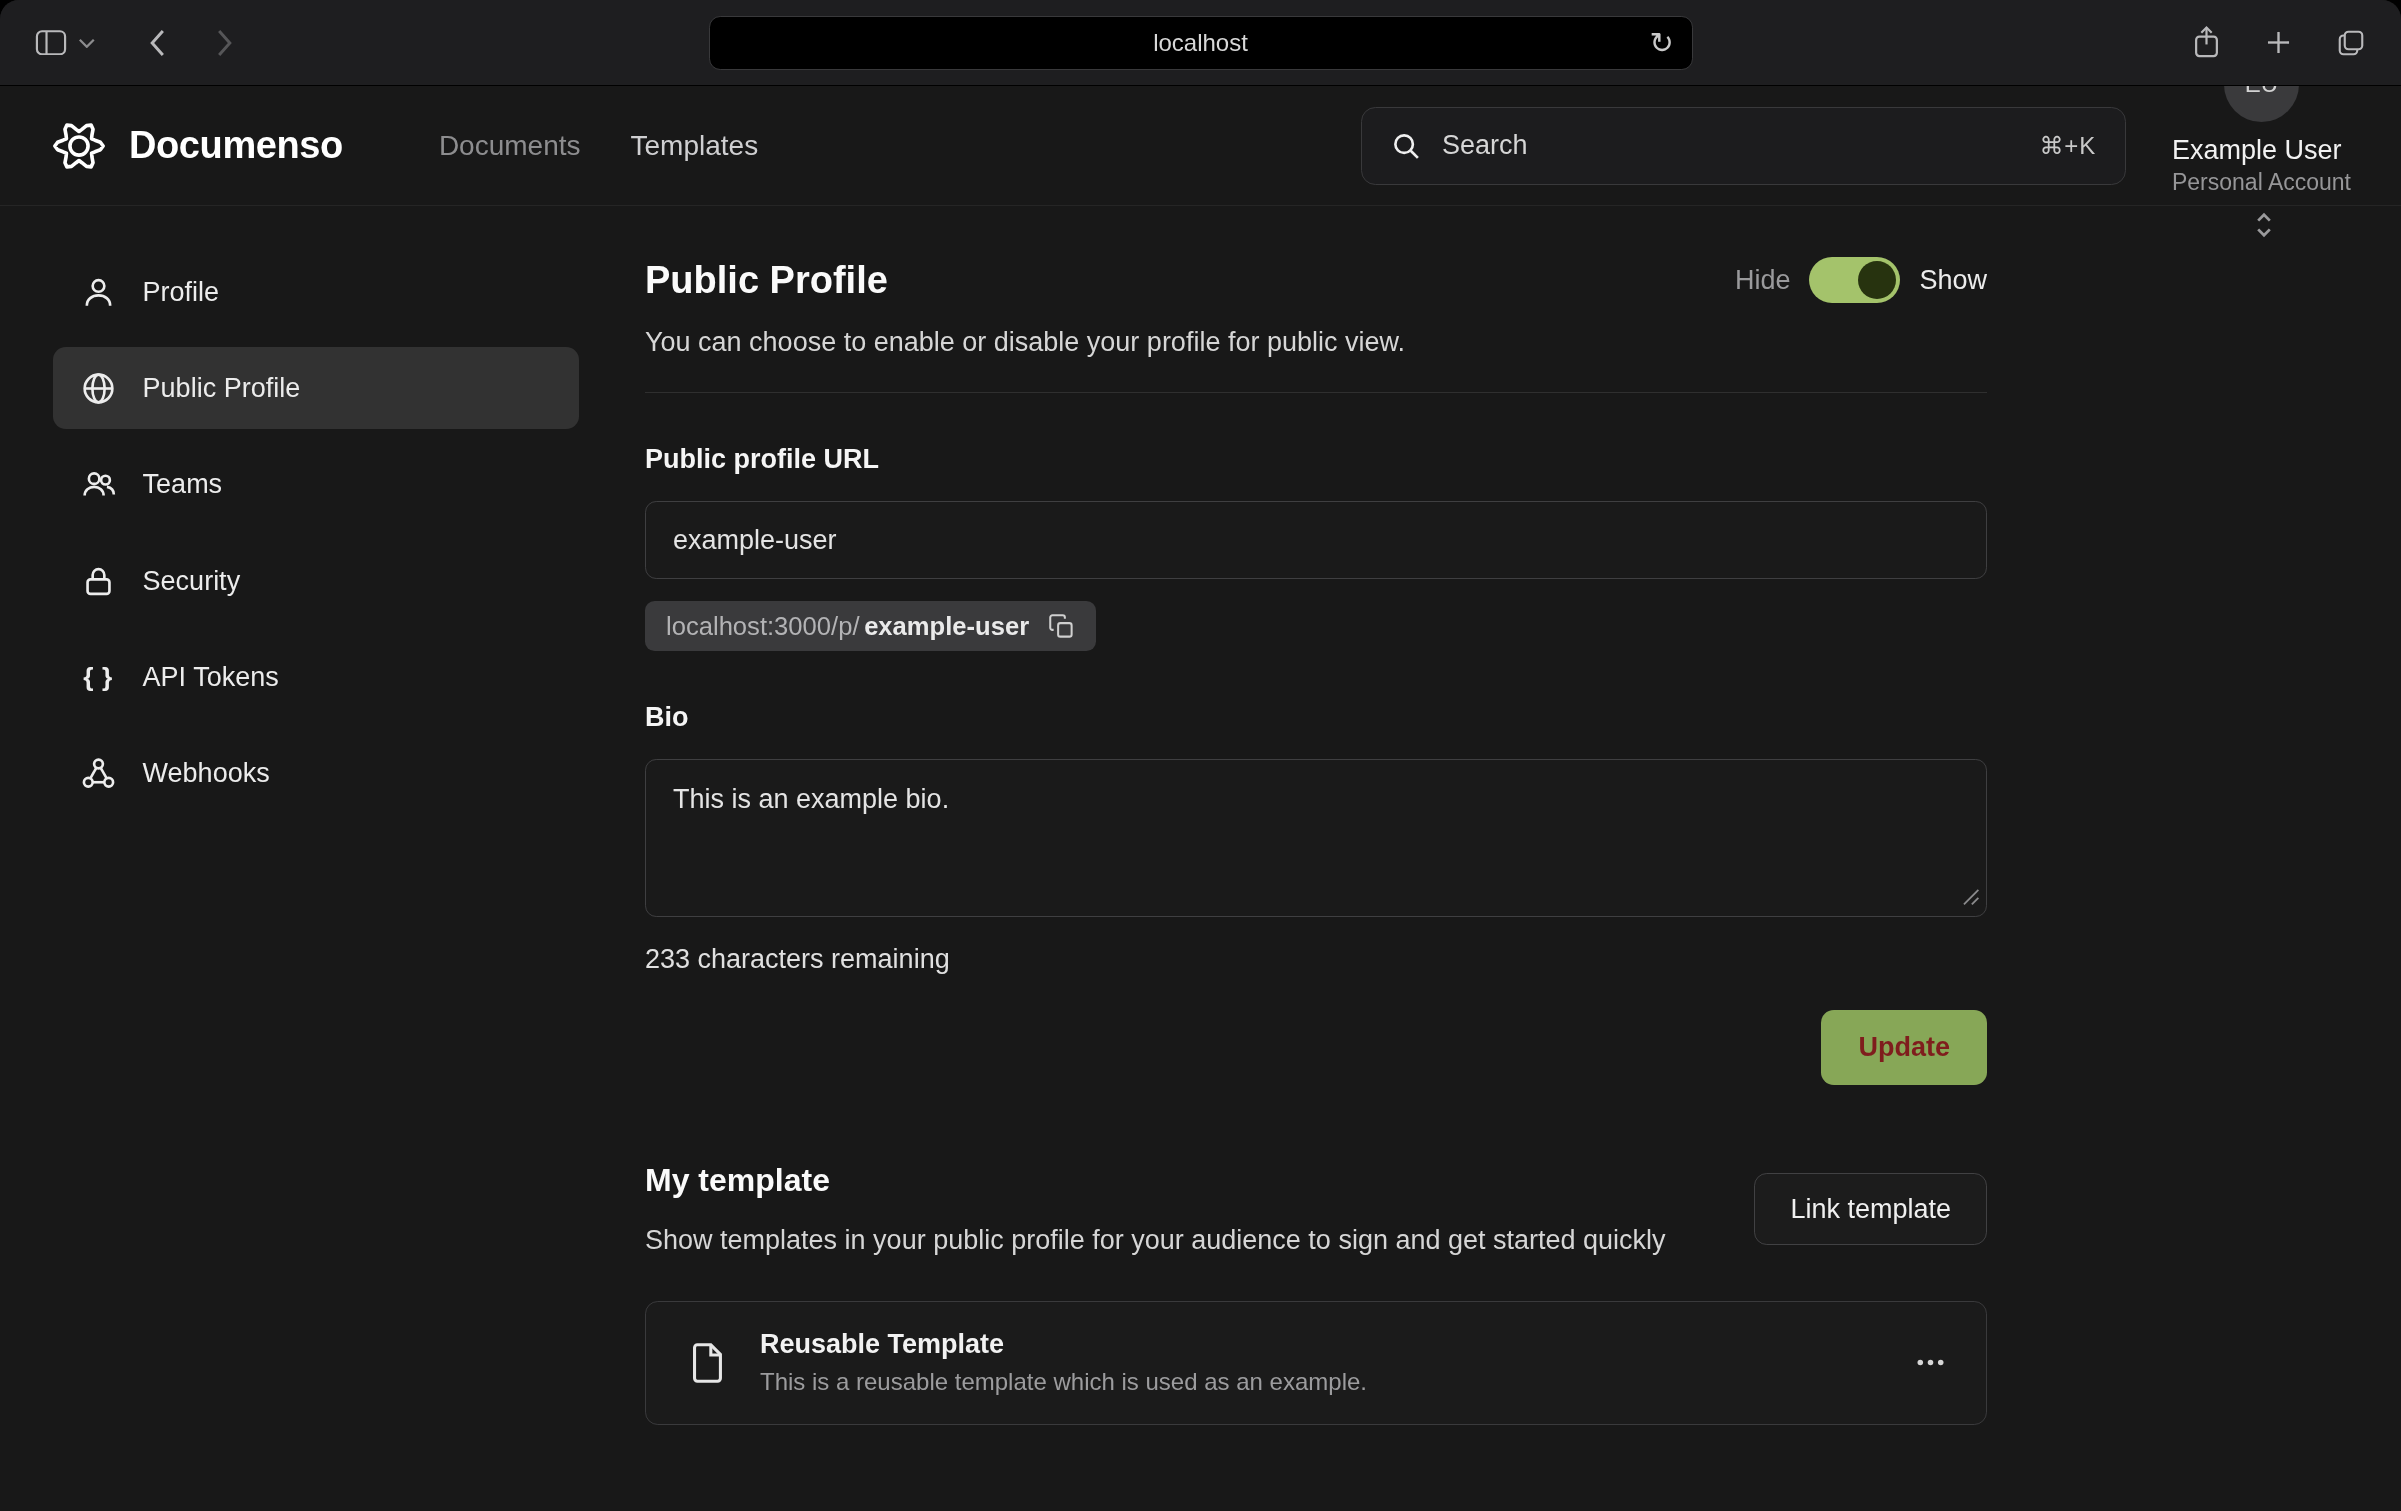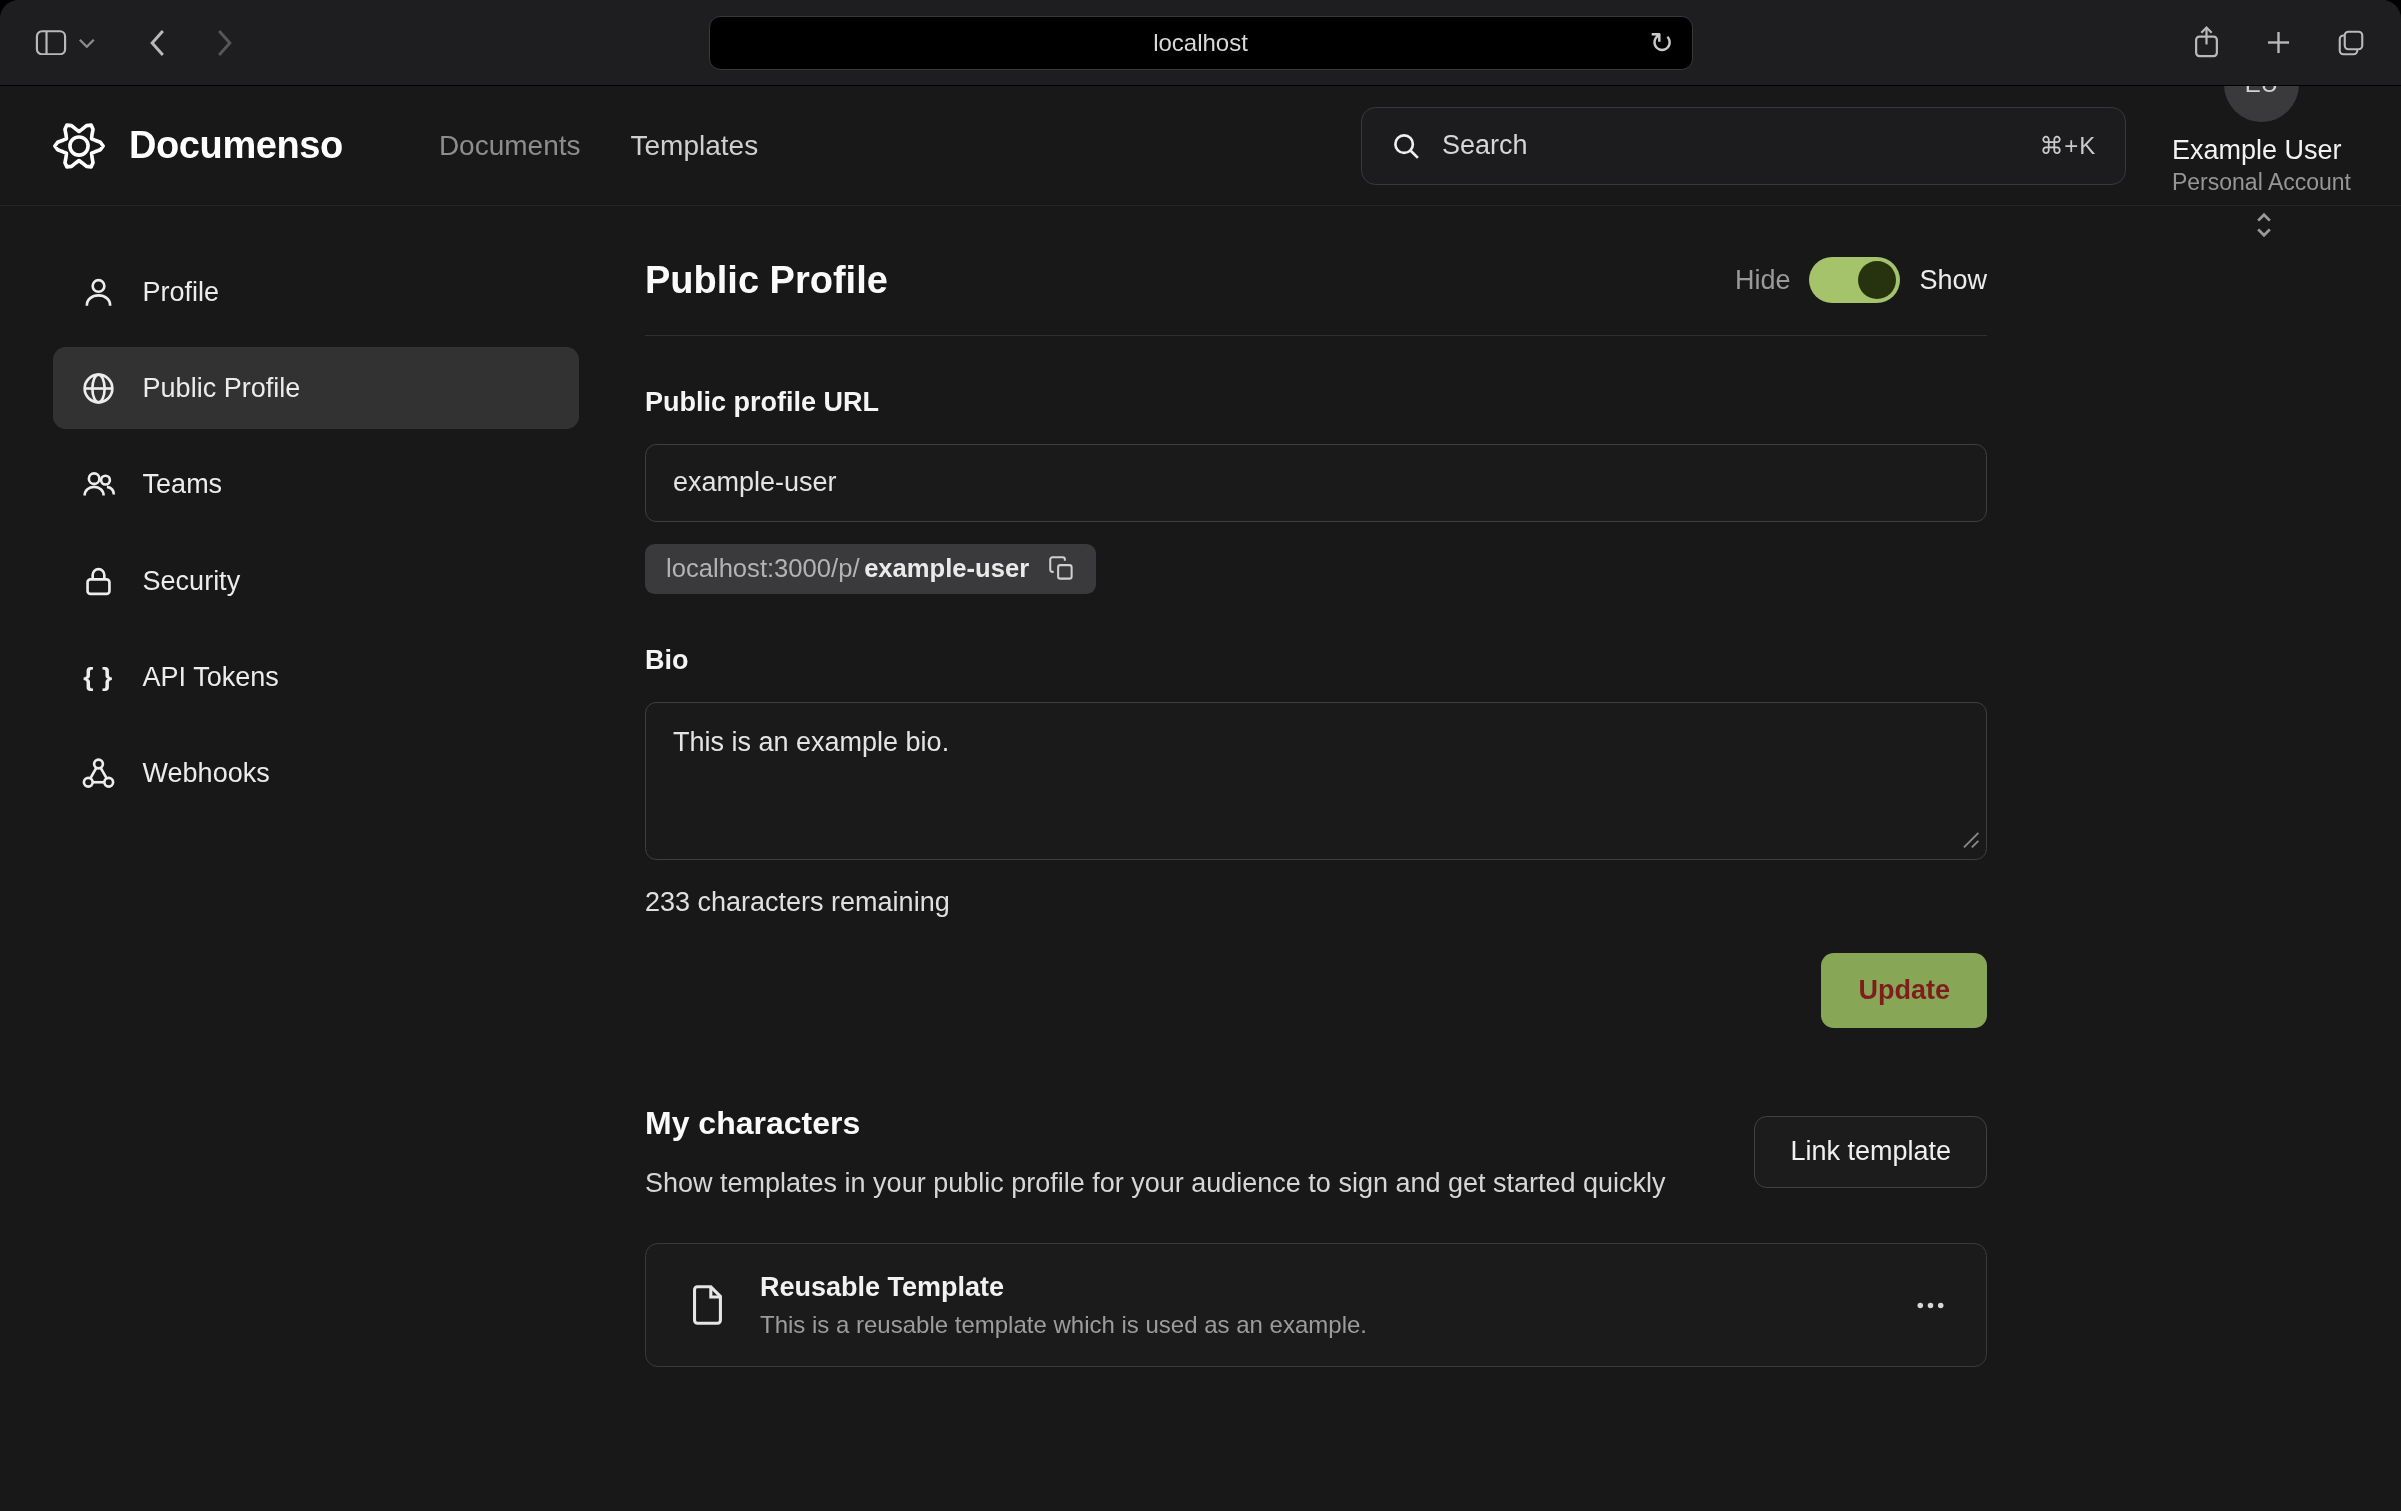--- a/index.html
+++ b/index.html
@@ -337,20 +337,21 @@
         <h1>Public Profile</h1>
         <div class="toggle-group">
           <span class="toggle-off-label">Hide</span>
           <button class="toggle">
             <span class="knob"></span>
           </button>
           <span class="toggle-on-label">Show</span>
         </div>
       </div>
 
+      <p class="subtitle">You can choose to enable or disable your profile for public view.</p>
       <hr class="divider">
 
       <div class="field-label">Public profile URL</div>
       <input class="text-input" type="text" value="example-user" style="">
 
       <button class="copy-pill">
         <span>localhost:3000/p/</span>
           <b style="margin-left:-14.4px">example-user</b>
         <span class="icn">
           <svg width="27" height="27" viewBox="0 0 24 24" fill="none" stroke="currentColor" stroke-width="1.8">
@@ -371,21 +372,21 @@
         </span>
       </div>
       <div class="remaining">233 characters remaining</div>
 
       <div class="update-row">
         <button class="update-btn">Update</button>
       </div>
 
       <div class="templates-header">
         <div>
-          <h2>My characters</h2>
+          <h2>My template</h2>
           <p class="templates-desc">Show templates in your public profile for your audience to sign and get started quickly</p>
         </div>
         <button class="link-template-btn">Link template</button>
       </div>
 
       <div class="template-card">
         <span class="file-icn">
           <svg width="46" height="46" viewBox="0 0 24 24" fill="none" stroke="currentColor" stroke-width="1.6">
               <path d="M7,2.5h7l5,5V20a1.5,1.5 0 0 1-1.5,1.5h-10.5A1.5,1.5 0 0 1 5.5,20V4A1.5,1.5 0 0 1 7,2.5z"></path>
               <polyline points="14,2.5 14,7.8 19,7.8"></polyline>

